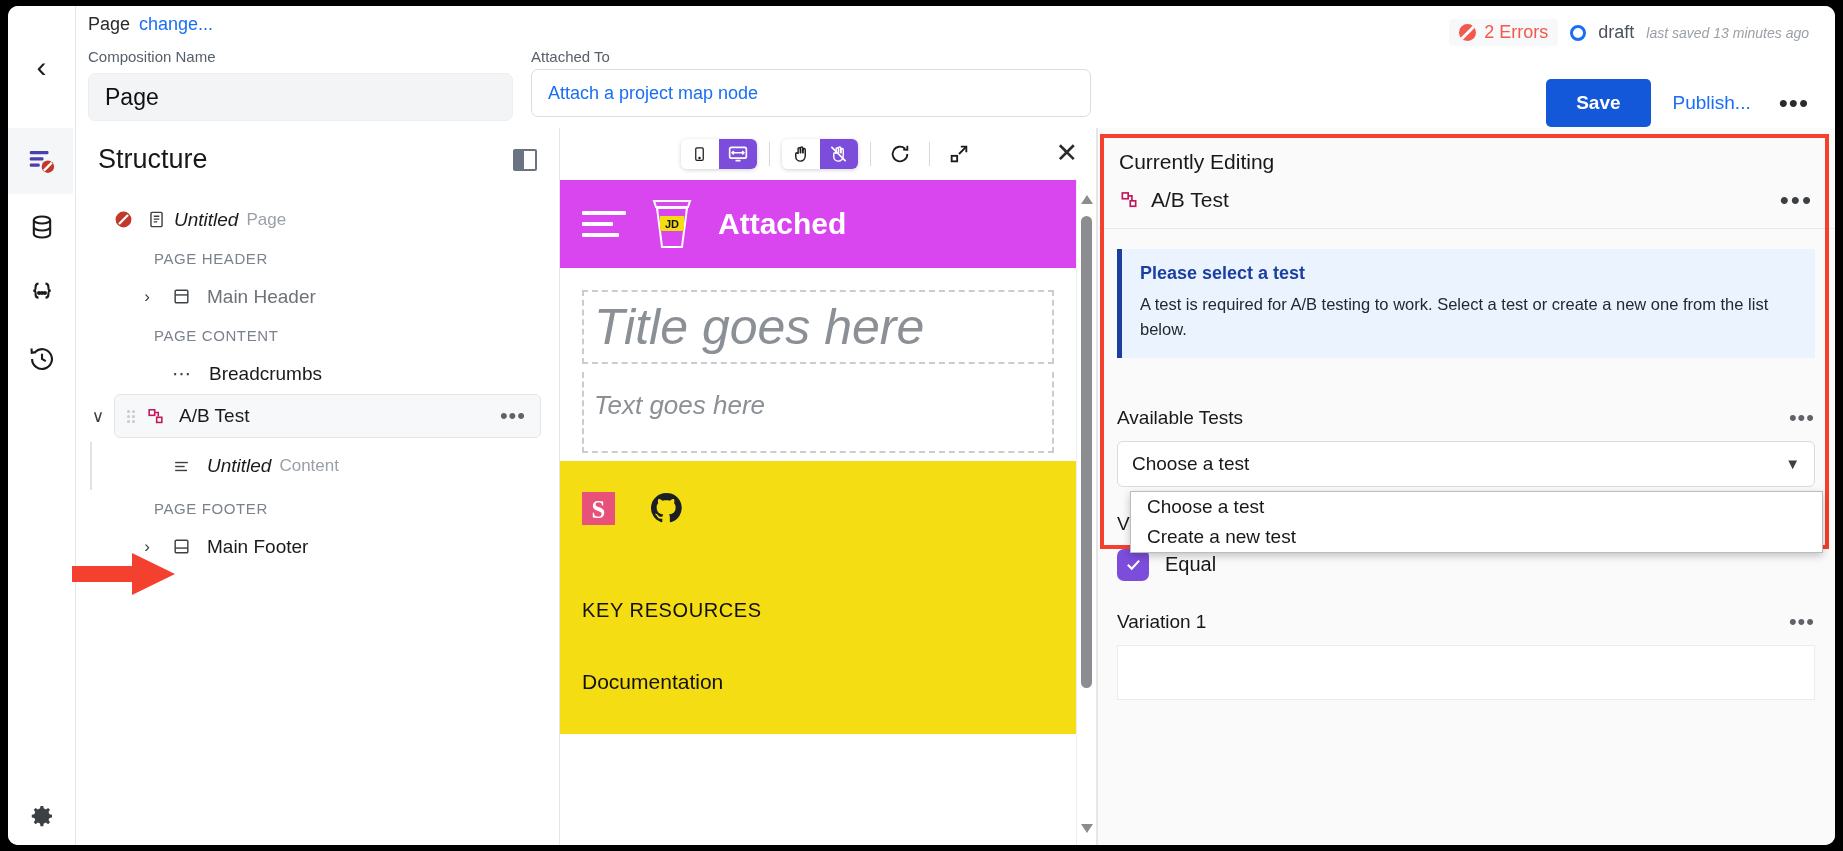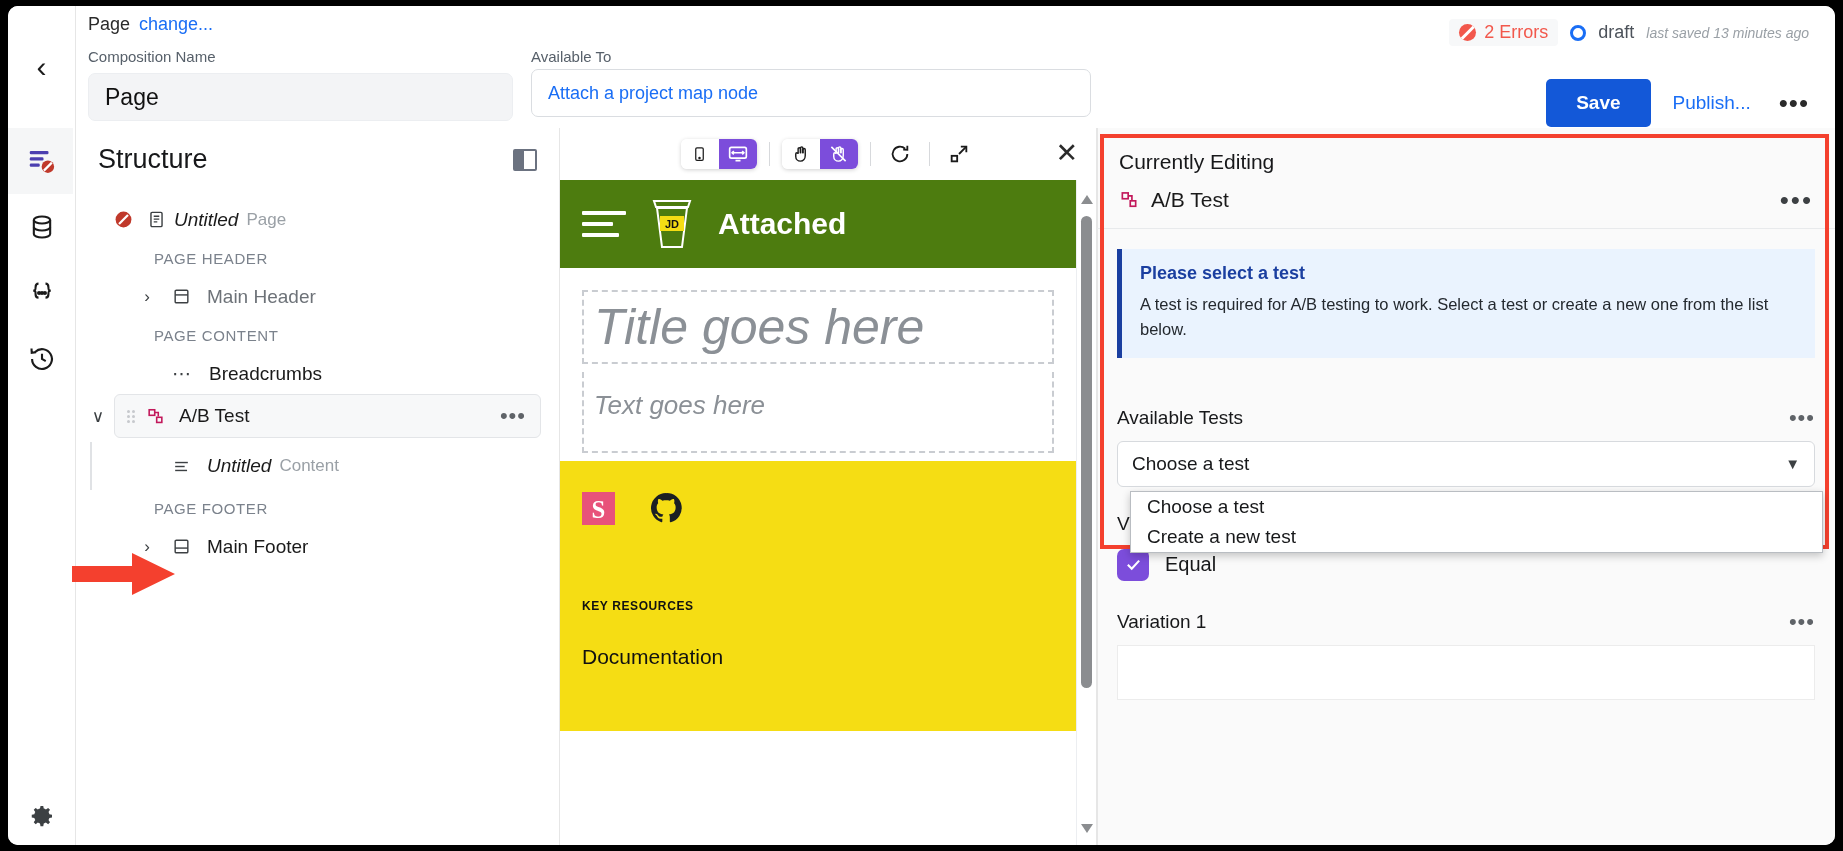--- a/index.html
+++ b/index.html
@@ -119,37 +119,37 @@
   .preview { width: 537px; position: relative; background: #fff; border-right: 1px solid #e6e6e6; }
   .pv-toolbar { height: 52px; display: flex; align-items: center; justify-content: center; gap: 0; position: relative; }
   .seg { display: flex; border-radius: 6px; overflow: hidden; box-shadow: 0 1px 4px rgba(0,0,0,.18); }
   .seg .sgbtn { width: 38px; height: 30px; display: flex; align-items: center; justify-content: center; background: #fff; cursor: pointer; }
   .seg .sgbtn.on { background: #7c4ddb; }
   .tb-div { width: 1px; height: 24px; background: #d7d9dc; margin: 0 12px; }
   .tb-ic { width: 34px; height: 30px; display: flex; align-items: center; justify-content: center; cursor: pointer; }
   .close-x { position: absolute; right: 18px; top: 12px; font-size: 27px; color: #2b2b2b; cursor: pointer; line-height: 1; }
 
   .canvas { position: absolute; left: 0; top: 52px; right: 20px; bottom: 0; overflow: hidden; background: #fff; }
-  .site-header { height: 88px; background: #4d7c0f; display: flex; align-items: center; padding-left: 22px; gap: 22px; }
+  .site-header { height: 88px; background: #d946ef; display: flex; align-items: center; padding-left: 22px; gap: 22px; }
   .burger { width: 44px; display: flex; flex-direction: column; gap: 7px; cursor: pointer; }
   .burger i { height: 4px; background: #fff; display: block; border-radius: 1px; }
   .burger i:nth-child(2) { width: 70%; }
   .burger i:nth-child(3) { width: 85%; }
   .brand { color: #fff; font-size: 30px; font-weight: bold; }
   .title-ph {
     margin: 22px 22px 0 22px; border: 2px dashed #c9ccd1; padding: 6px 10px;
     font-size: 50px; font-style: italic; color: #8b9096; font-family: "Liberation Sans", sans-serif;
   }
   .text-ph {
     margin: 8px 22px; border: 2px dashed #c9ccd1; border-top: none; padding: 18px 10px 30px 10px;
     font-size: 26px; font-style: italic; color: #8b9096;
   }
   .yellow { background: #f5dd14; padding: 30px 22px 40px 22px; margin-top: 0; min-height: 270px; }
   .social { display: flex; gap: 34px; align-items: center; margin-bottom: 70px; }
-  .kr { font-size: 12px; font-weight: bold; color: #111; letter-spacing: .6px; margin-bottom: 32px; }
+  .kr { font-size: 20px; font-weight: normal; color: #111; letter-spacing: .6px; margin-bottom: 48px; }
   .doc { font-size: 21px; color: #111; }
 
   .pv-scroll { position: absolute; right: 0; top: 52px; bottom: 0; width: 20px; background: #fff; border-left: 1px solid #eceef1; }
   .pv-scroll .thumb { position: absolute; left: 4px; top: 36px; width: 11px; height: 472px; background: #8b8d90; border-radius: 6px; }
   .sc-up, .sc-dn { position: absolute; left: 4px; width: 0; height: 0; border-left: 6px solid transparent; border-right: 6px solid transparent; }
   .sc-up { top: 15px; border-bottom: 9px solid #8b8d90; }
   .sc-dn { bottom: 12px; border-top: 9px solid #8b8d90; }
 
   
   .inspector { flex: 1; position: relative; background: #fafafa; }
@@ -215,21 +215,21 @@
       <span class="lbl">Page</span>
       <span class="chg">change...</span>
     </div>
 
     <div class="comp-wrap">
       <div class="field-lbl">Composition Name</div>
       <div class="comp-input">Page</div>
     </div>
 
     <div class="att-wrap">
-      <div class="field-lbl">Available To</div>
+      <div class="field-lbl">Attached To</div>
       <div class="att-input">Attach a project map node</div>
     </div>
 
     <div class="status-row">
       <div class="errbadge">
         <span class="err-ic"></span>
         <span class="errtxt">2 Errors</span>
       </div>
       <span class="draft-ic"></span>
       <span class="drafttxt">draft</span>

